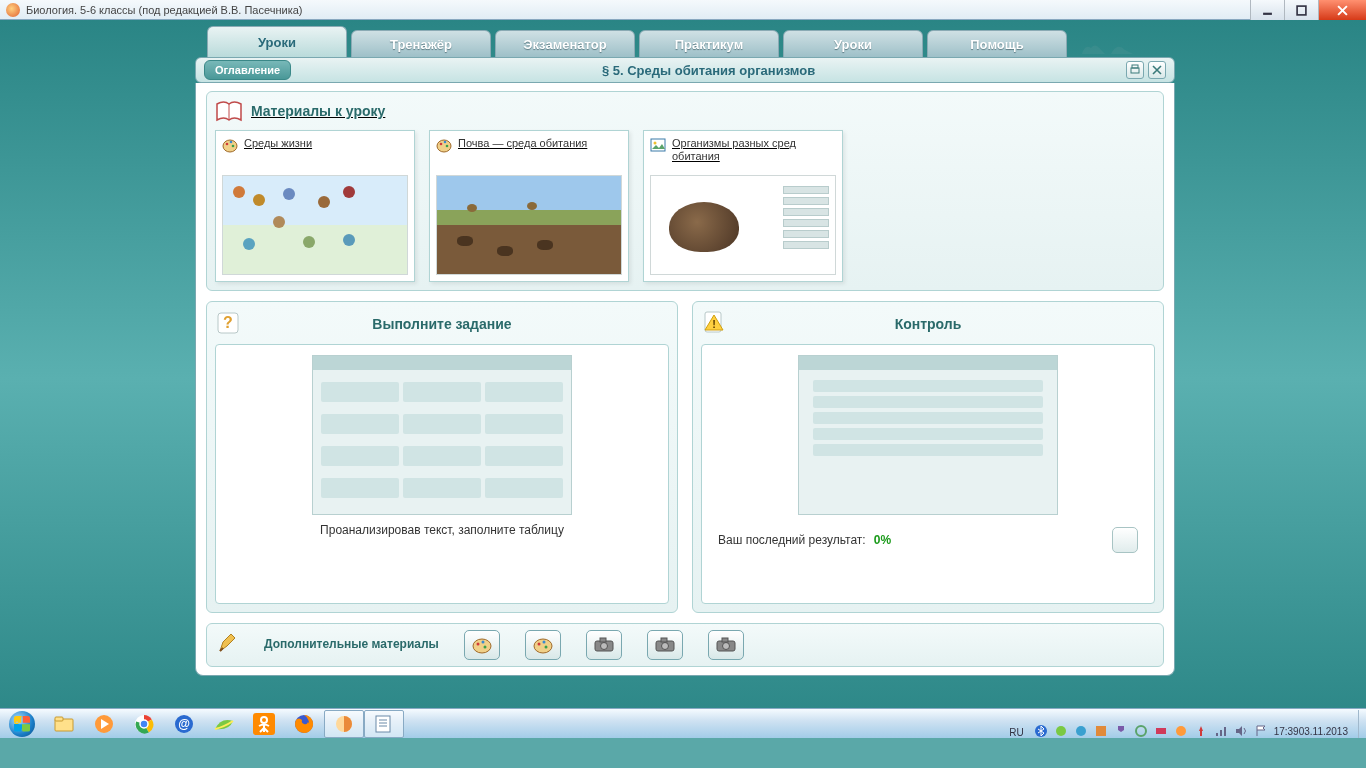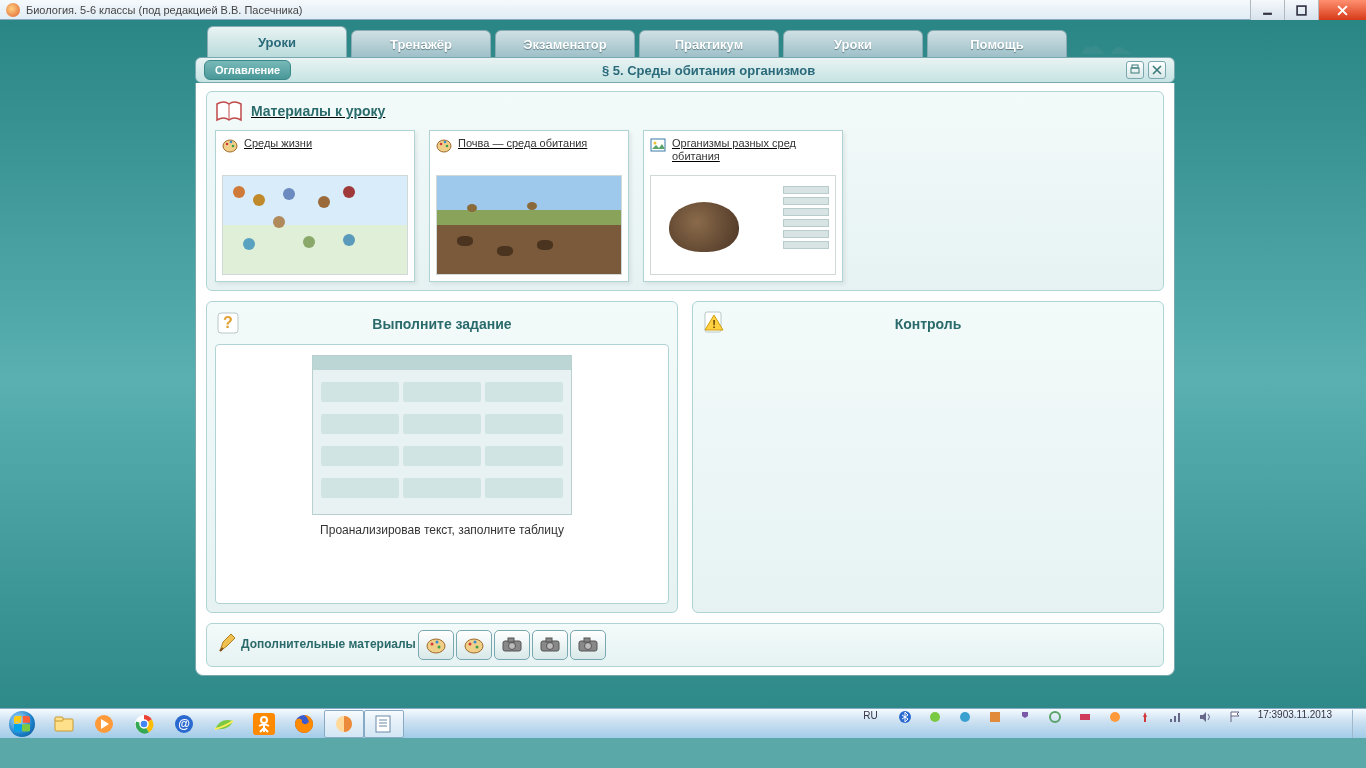--- a/index.html
+++ b/index.html
@@ -53,33 +53,33 @@
 .task-head { display:flex; align-items:center; gap:8px; justify-content:center; position:relative; height:28px; font-size:14px; font-weight:bold; color:#2a6a6a; margin-bottom:6px;}
 .task-head .ticon{ position:absolute; left:0; top:0; width:26px;height:26px;}
 .task-body { border:1px solid #b0d4d4; border-radius:4px; background:#fff; flex:1; padding:10px; display:flex; flex-direction:column; align-items:center; min-height:260px;}
 .screenshot { width:260px; height:160px; background:#e8f2f2; border:1px solid #b8d0d0; position:relative;}
 .cap { font-size:12px; color:#333; margin-top:8px; text-align:center;}
 .result-row{ display:flex;align-items:center;gap:8px;font-size:12px;color:#333;margin-top:12px;width:100%;padding:0 6px;}
 .result-row .pct{color:#1a9a1a;font-weight:bold;}
 .result-box{width:26px;height:26px;border:1px solid #a8c4c4;border-radius:5px;background:linear-gradient(#fff,#e0ecec);margin-left:auto;}
 
 
-.extras { border:1px solid #b0d4d4; border-radius:6px; background:linear-gradient(#f3fafa,#e6f2f2); padding:6px 10px; display:flex; align-items:center; gap:2px;}
+.extras { border:1px solid #b0d4d4; border-radius:6px; background:linear-gradient(#f3fafa,#e6f2f2); padding:6px 10px; display:flex; align-items:center; gap:25px;}
 .extras-label{font-size:12px;font-weight:bold;color:#2a6a6a;line-height:1.1;}
 .ex-btn{width:36px;height:30px;border:1px solid #7aa8b0;border-radius:5px;background:linear-gradient(#fff,#d8e8e8);display:flex;align-items:center;justify-content:center;cursor:pointer;}
 
 
 .taskbar { position:absolute; left:0; bottom:0; width:1366px; height:30px; background:linear-gradient(#f5fbff,#cfe2f2 40%,#a2cce8); border-top:1px solid #88aac4; display:flex; align-items:center;}
 .startbtn{width:44px;height:30px;display:flex;align-items:center;justify-content:center;}
 .orb{width:26px;height:26px;border-radius:50%;background:radial-gradient(circle at 35% 35%, #aaddff, #1a7ec8 60%, #0d4b80);position:relative;}
 .orb::before{content:"";position:absolute;inset:5px;background:conic-gradient(#ff5d3a 0 90deg,#7ac943 90deg 180deg,#00a2e8 180deg 270deg,#ffc90e 270deg 360deg);border-radius:2px;transform:rotate(0);clip-path:polygon(0 0,45% 0,45% 45%,0 45%,0 0,55% 0,100% 0,100% 45%,55% 45%,55% 0,0 55%,45% 55%,45% 100%,0 100%,0 55%,55% 55%,100% 55%,100% 100%,55% 100%);}
 .tb-ico{width:40px;height:28px;display:flex;align-items:center;justify-content:center;border-radius:2px;}
 .tb-ico.active{background:rgba(255,255,255,.5);border:1px solid #88aac4;}
 .tb-ico span{width:22px;height:22px;display:block;}
-.tray{margin-left:auto;display:flex;align-items:flex-start;gap:16px;padding-right:6px;font-size:10px;color:#334;}
+.tray{margin-left:auto;display:flex;align-items:flex-end;gap:6px;padding-right:0;font-size:10px;color:#334;}
 .tray .lang{font-size:10px;padding:0 4px;}
 .tray .clock{display:flex;flex-direction:row;align-items:center;line-height:1.05;}
 .tray-i{width:14px;height:14px;}
 
 
 .ss-bar{height:14px;background:#bcd6d6;}
 .ss-row{height:12px;background:#d0e4e4;margin:4px 6px;border-radius:2px;}
 .ss-rows{position:absolute;inset:20px 8px 8px 8px;}
 .ss-grid{display:grid;grid-template-columns:1fr 1fr 1fr;gap:4px;position:absolute;inset:26px 8px 8px 8px;}
 .ss-cell{height:20px;background:#d0e4e4;border-radius:2px;}
@@ -277,20 +277,37 @@
 
 
         <div class="task">
           <div class="task-head">
             <div class="ticon"><svg viewBox="0 0 26 26">
                   <rect x="4" y="2" width="16" height="20" rx="2" fill="#fff" stroke="#b8c8c8"></rect>
                   <path d="M13 5 L22 20 H4 Z" fill="#ffd040" stroke="#d0a010"></path>
                   <text x="13" y="18" text-anchor="middle" font-size="11" font-weight="bold" fill="#604000">!</text>
                 </svg></div>
             <span>Контроль</span>
+          </div>
+          <div class="task-body">
+            <div class="screenshot">
+              <div class="ss-bar"></div>
+              <div class="ss-rows">
+                <div class="ss-row"></div>
+                  <div class="ss-row"></div>
+                  <div class="ss-row"></div>
+                <div class="ss-row"></div>
+                  <div class="ss-row"></div>
+              </div>
+            </div>
+            <div class="result-row">
+              <span>Ваш последний результат:</span>
+              <span class="pct">0%</span>
+              <div class="result-box"></div>
+            </div>
           </div>
         </div>
       </div>
 
       <div class="extras" style="margin-top:10px;">
         <div style="width:22px"><svg viewBox="0 0 22 22">
               <path d="M3 19 L6 10 L14 2 L18 6 L10 14 Z" fill="#f0c050" stroke="#b08020"></path>
               <path d="M3 19 L6 16" stroke="#805020" stroke-width="2"></path>
             </svg></div>
         <div class="extras-label">Дополнительные материалы</div>

